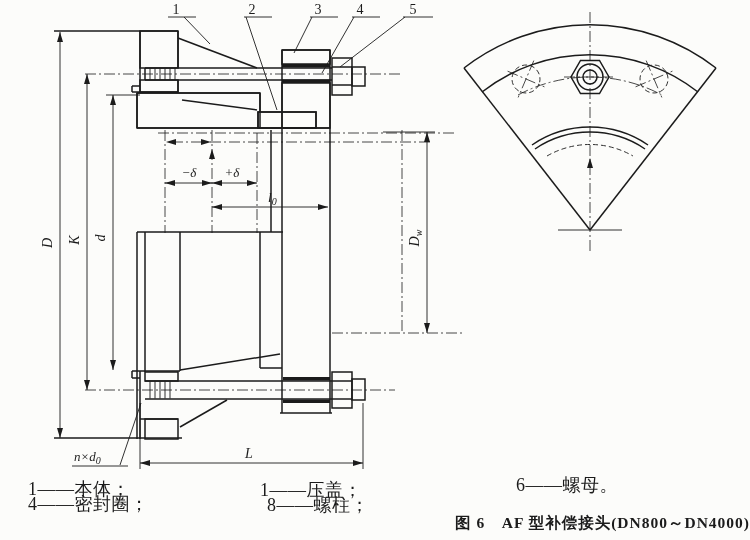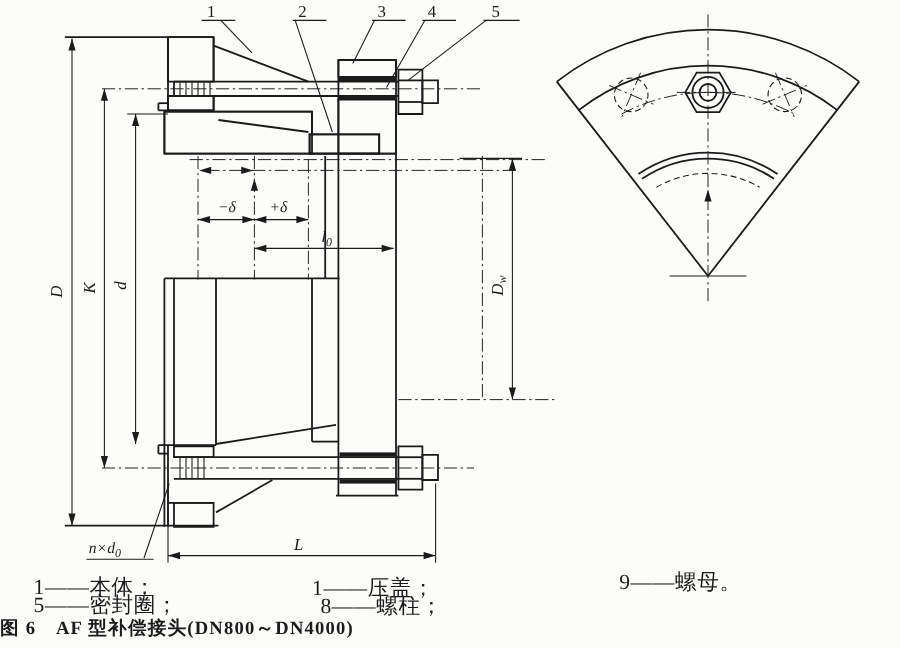--- a/index.html
+++ b/index.html
@@ -3,21 +3,21 @@
 <meta charset="utf-8">
 <style>
   html,body{margin:0;padding:0;}
   body{
     width:750px;height:540px;position:relative;overflow:hidden;
     background:#fcfcfa;font-family:"Liberation Serif","DejaVu Serif",serif;
     color:#1b1b1b;
   }
   #drawing{position:absolute;left:0;top:0;}
   .legend-item{position:absolute;font-size:18px;white-space:nowrap;letter-spacing:.5px;}
-  .caption{position:absolute;left:0;right:0;top:513px;text-align:left;
+  .caption{position:absolute;left:0;right:0;top:513px;text-align:right;
            font-size:15.5px;font-weight:bold;letter-spacing:1px;font-family:Liberation Serif, serif;}
   svg line, svg path, svg rect, svg polygon, svg circle{vector-effect:non-scaling-stroke;}
   .o{stroke:#1b1b1b;stroke-width:1.5;fill:none;}        
   .t{stroke:#1b1b1b;stroke-width:0.9;fill:none;}        
   .cl{stroke:#1b1b1b;stroke-width:0.8;fill:none;stroke-dasharray:11 3 2 3;} 
   .dsh{stroke:#1b1b1b;stroke-width:0.9;fill:none;stroke-dasharray:5 3;}     
   .ah{fill:#1b1b1b;stroke:none;}                        
   .dimtxt{font-family:"Liberation Serif",serif;font-style:italic;font-size:14px;fill:#1b1b1b;}
   .subtxt{font-size:10px;}
   .num{font-family:"Liberation Serif",serif;font-size:14px;fill:#1b1b1b;}
@@ -258,18 +258,18 @@
       <line class="cl" x1="564" y1="77" x2="616" y2="77"></line>
     </g>
 
     <line class="cl" x1="590" y1="12" x2="590" y2="254"></line>
     <polygon class="ah" points="590,158 587,168 593,168"></polygon>
     <line class="t" x1="558" y1="230" x2="622" y2="230"></line>
   </g>
 </svg>
 
 <div class="legend-item" style="left:28px;top:477px">1——本体；</div>
-<div class="legend-item" style="left:28px;top:492px">5——密封圈；</div>
+<div class="legend-item" style="left:28px;top:492px">4——密封圈；</div>
 <div class="legend-item" style="left:260px;top:478px">1——压盖；</div>
 <div class="legend-item" style="left:267px;top:493px">8——螺柱；</div>
-<div class="legend-item" style="left:516px;top:473px">9——螺母。</div>
+<div class="legend-item" style="left:516px;top:473px">6——螺母。</div>
 
 <div class="caption">图 6　AF 型补偿接头(DN800～DN4000)</div>
 
 </body></html>

